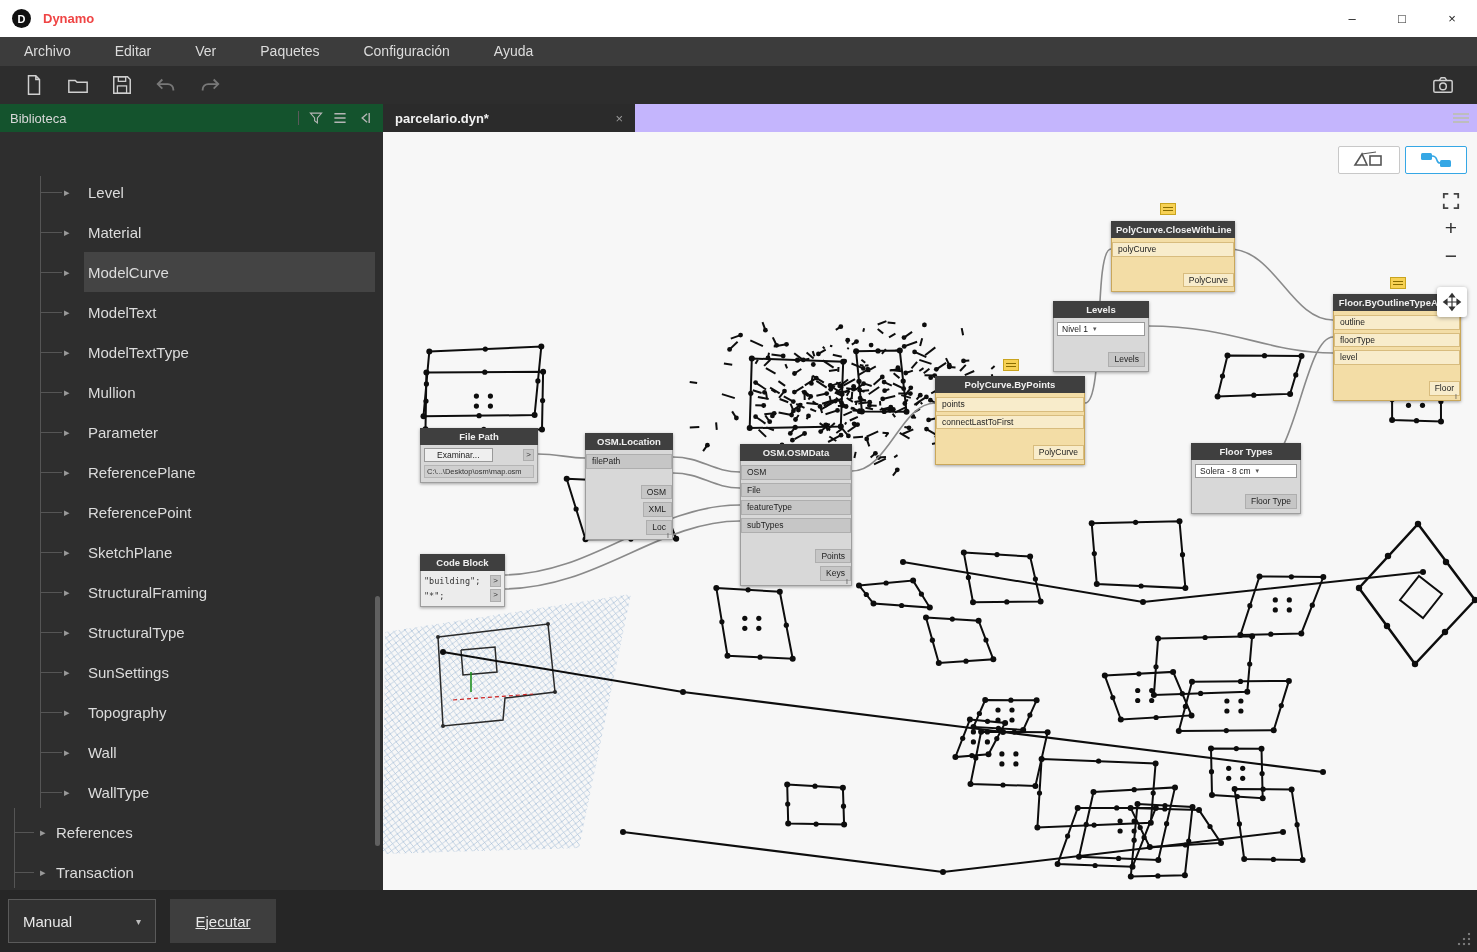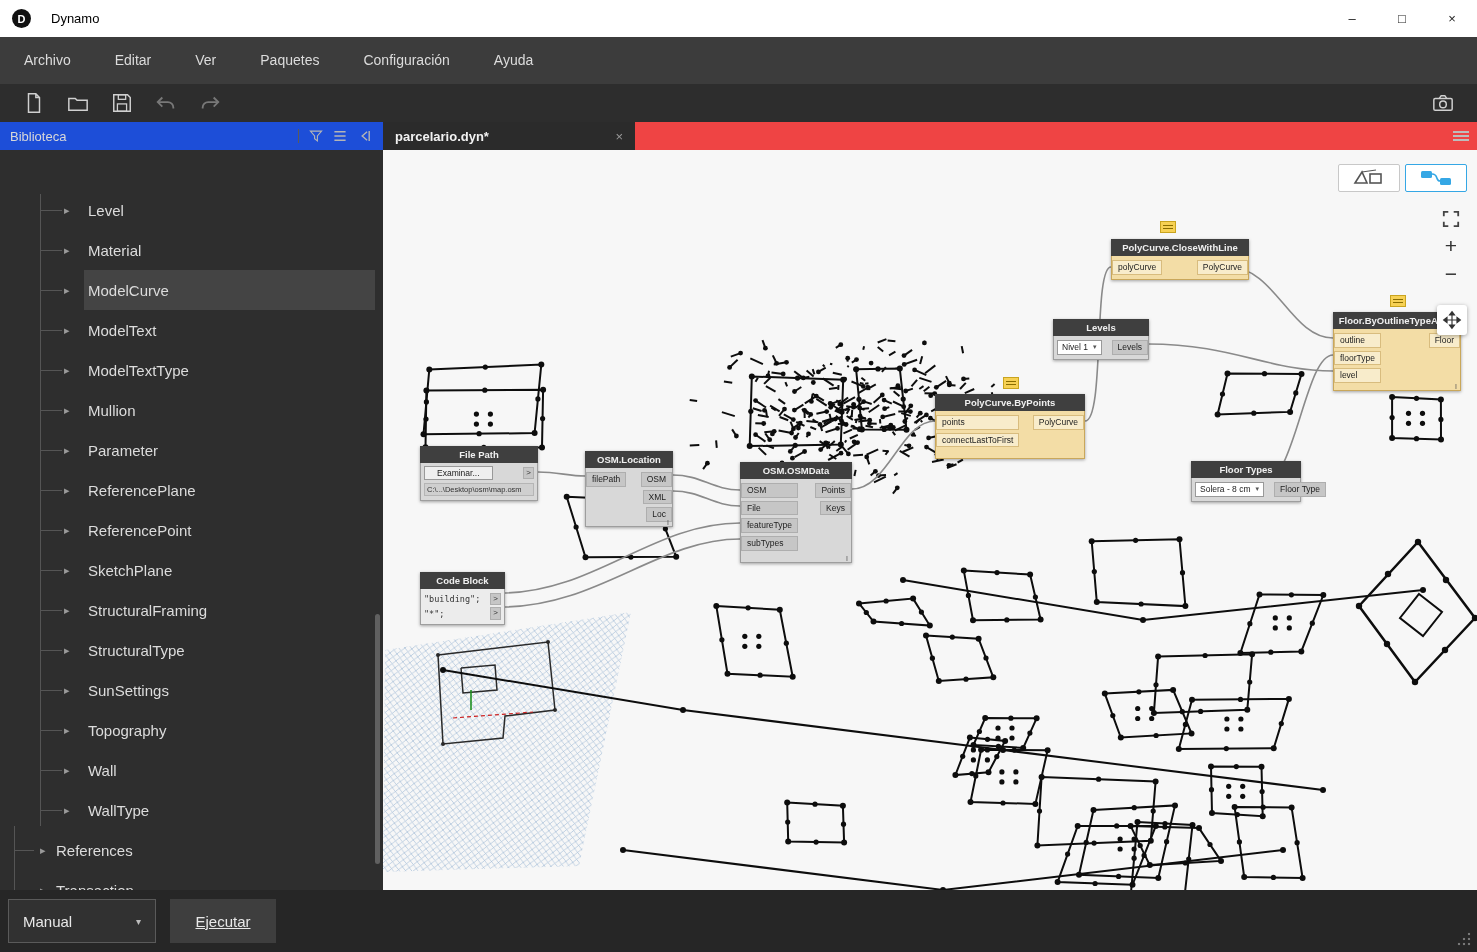--- a/index.html
+++ b/index.html
@@ -4,42 +4,42 @@
 <style>
   * { margin:0; padding:0; box-sizing:border-box; }
   html,body { width:1477px; height:952px; overflow:hidden; background:#fff;
               font-family:"Liberation Sans", sans-serif; }
   .app { position:relative; width:1477px; height:952px; display:flex; flex-direction:column; }
 
   
   .titlebar { height:37px; background:#ffffff; display:flex; align-items:center; padding-left:12px; }
   .appicon { width:19px; height:19px; border-radius:50%; background:#111; color:#fff; font-size:11px;
              font-weight:bold; display:flex; align-items:center; justify-content:center; }
-  .apptitle { margin-left:20px; font-size:13px; color:#000000; }
+  .apptitle { margin-left:12px; font-size:13px; color:#ef4444;font-weight:bold; }
   .wctrls { margin-left:auto; display:flex; height:37px; }
   .wbtn { width:50px; height:37px; display:flex; align-items:center; justify-content:center;
           font-size:13px; color:#222; cursor:default; }
 
   
-  .menubar { height:47px; background:#3c3c3c; display:flex; align-items:center; padding-left:2px; }
+  .menubar { height:29px; background:#3c3c3c; display:flex; align-items:center; padding-left:2px; }
   .mitem { padding:0 22px; font-size:14px; color:#dcdcdc; line-height:33px; }
 
   
   .toolbar { height:38px; background:#2d2d2d; display:flex; align-items:center; padding:0 12px; }
   .tbtn { width:44px; height:30px; display:flex; align-items:center; justify-content:center; }
   .tbtn svg { width:22px; height:22px; }
   .tspacer { flex:1; }
 
   
   .headrow { height:28px; display:flex; }
-  .libhead { width:383px; background:#1d4ed8; display:flex; align-items:center; padding:0 10px; }
+  .libhead { width:383px; background:#14532d; display:flex; align-items:center; padding:0 10px; }
   .libtitle { font-size:13px; color:#d8d8d8; }
   .libicons { margin-left:auto; display:flex; align-items:center; gap:10px; }
   .sep { width:1px; height:14px; background:#5a5a5a; }
-  .tabband { flex:1; background:#ef4444; display:flex; align-items:stretch; position:relative; }
+  .tabband { flex:1; background:#c4b5fd; display:flex; align-items:stretch; position:relative; }
   .tab { width:252px; background:#2b2b2b; display:flex; align-items:center; padding:0 12px; }
   .tablabel { font-size:13px; font-weight:bold; color:#f2f2f2; }
   .tabclose { margin-left:auto; color:#9a9a9a; font-size:13px; }
   .bandmenu { position:absolute; right:8px; top:7px; width:16px; }
   .bandmenu div { height:2px; background:#bdbdbd; margin:2px 0; }
 
   
   .main { flex:1; display:flex; min-height:0; }
 
   
@@ -65,21 +65,21 @@
 
   
   .canvas { flex:1; position:relative; background:#f7f7f7; overflow:hidden; }
   .layer { position:absolute; left:0; top:0; }
 
   
   .node { position:absolute; box-shadow:0 1px 3px rgba(0,0,0,.35); z-index:4; }
   .nhdr { background:#3f3f3f; color:#f0f0f0; font-size:9.5px; font-weight:bold; text-align:center;
           padding:3px 5px; white-space:nowrap; overflow:hidden; }
   .nbody { background:#d8d8d8; border:1px solid #9e9e9e; border-top:none; padding:4px 0;
-           display:flex; justify-content:space-between; gap:10px; position:relative; }
+           display:flex; justify-content:space-between; gap:16px; position:relative;flex-direction:column; }
   .pcol { display:flex; flex-direction:column; gap:3px; }
   .pcol.out { align-items:flex-end; margin-left:auto; }
   .chip { background:#c6c6c6; border:1px solid #aeaeae; font-size:8.5px; color:#222;
           padding:1px 5px; line-height:1.25; white-space:nowrap; }
   .node.tan .nbody { background:#f3dda6; border-color:#c9a75b; }
   .node.tan .chip { background:#f8eccb; border-color:#d8bc7e; }
   .lace { position:absolute; right:3px; bottom:0; font-size:7px; color:#555; }
   .fpbody { display:block; padding:3px 3px 4px; }
   .fprow { display:flex; justify-content:space-between; align-items:center; margin-bottom:3px; }
   .browse { background:#efefef; border:1px solid #999; padding:1px 12px; font-size:8.5px; color:#222; }
@@ -1099,21 +1099,21 @@
           <span class="selectbox">
             <span>Nivel 1</span>
             <span class="caret">▾</span>
           </span>
           <div class="pcol out">
               <span class="chip">Levels</span>
             </div>
         </div>
       </div>
 
-      <div class="node tan" style="left:728px;top:89px;width:138px">
+      <div class="node tan" style="left:728px;top:89px;width:124px">
         <div class="nhdr">PolyCurve.CloseWithLine</div>
         <div class="nbody">
           <div class="pcol in">
               <span class="chip">polyCurve</span>
             </div>
           <div class="pcol out">
               <span class="chip">PolyCurve</span>
             </div>
         </div>
       </div>

